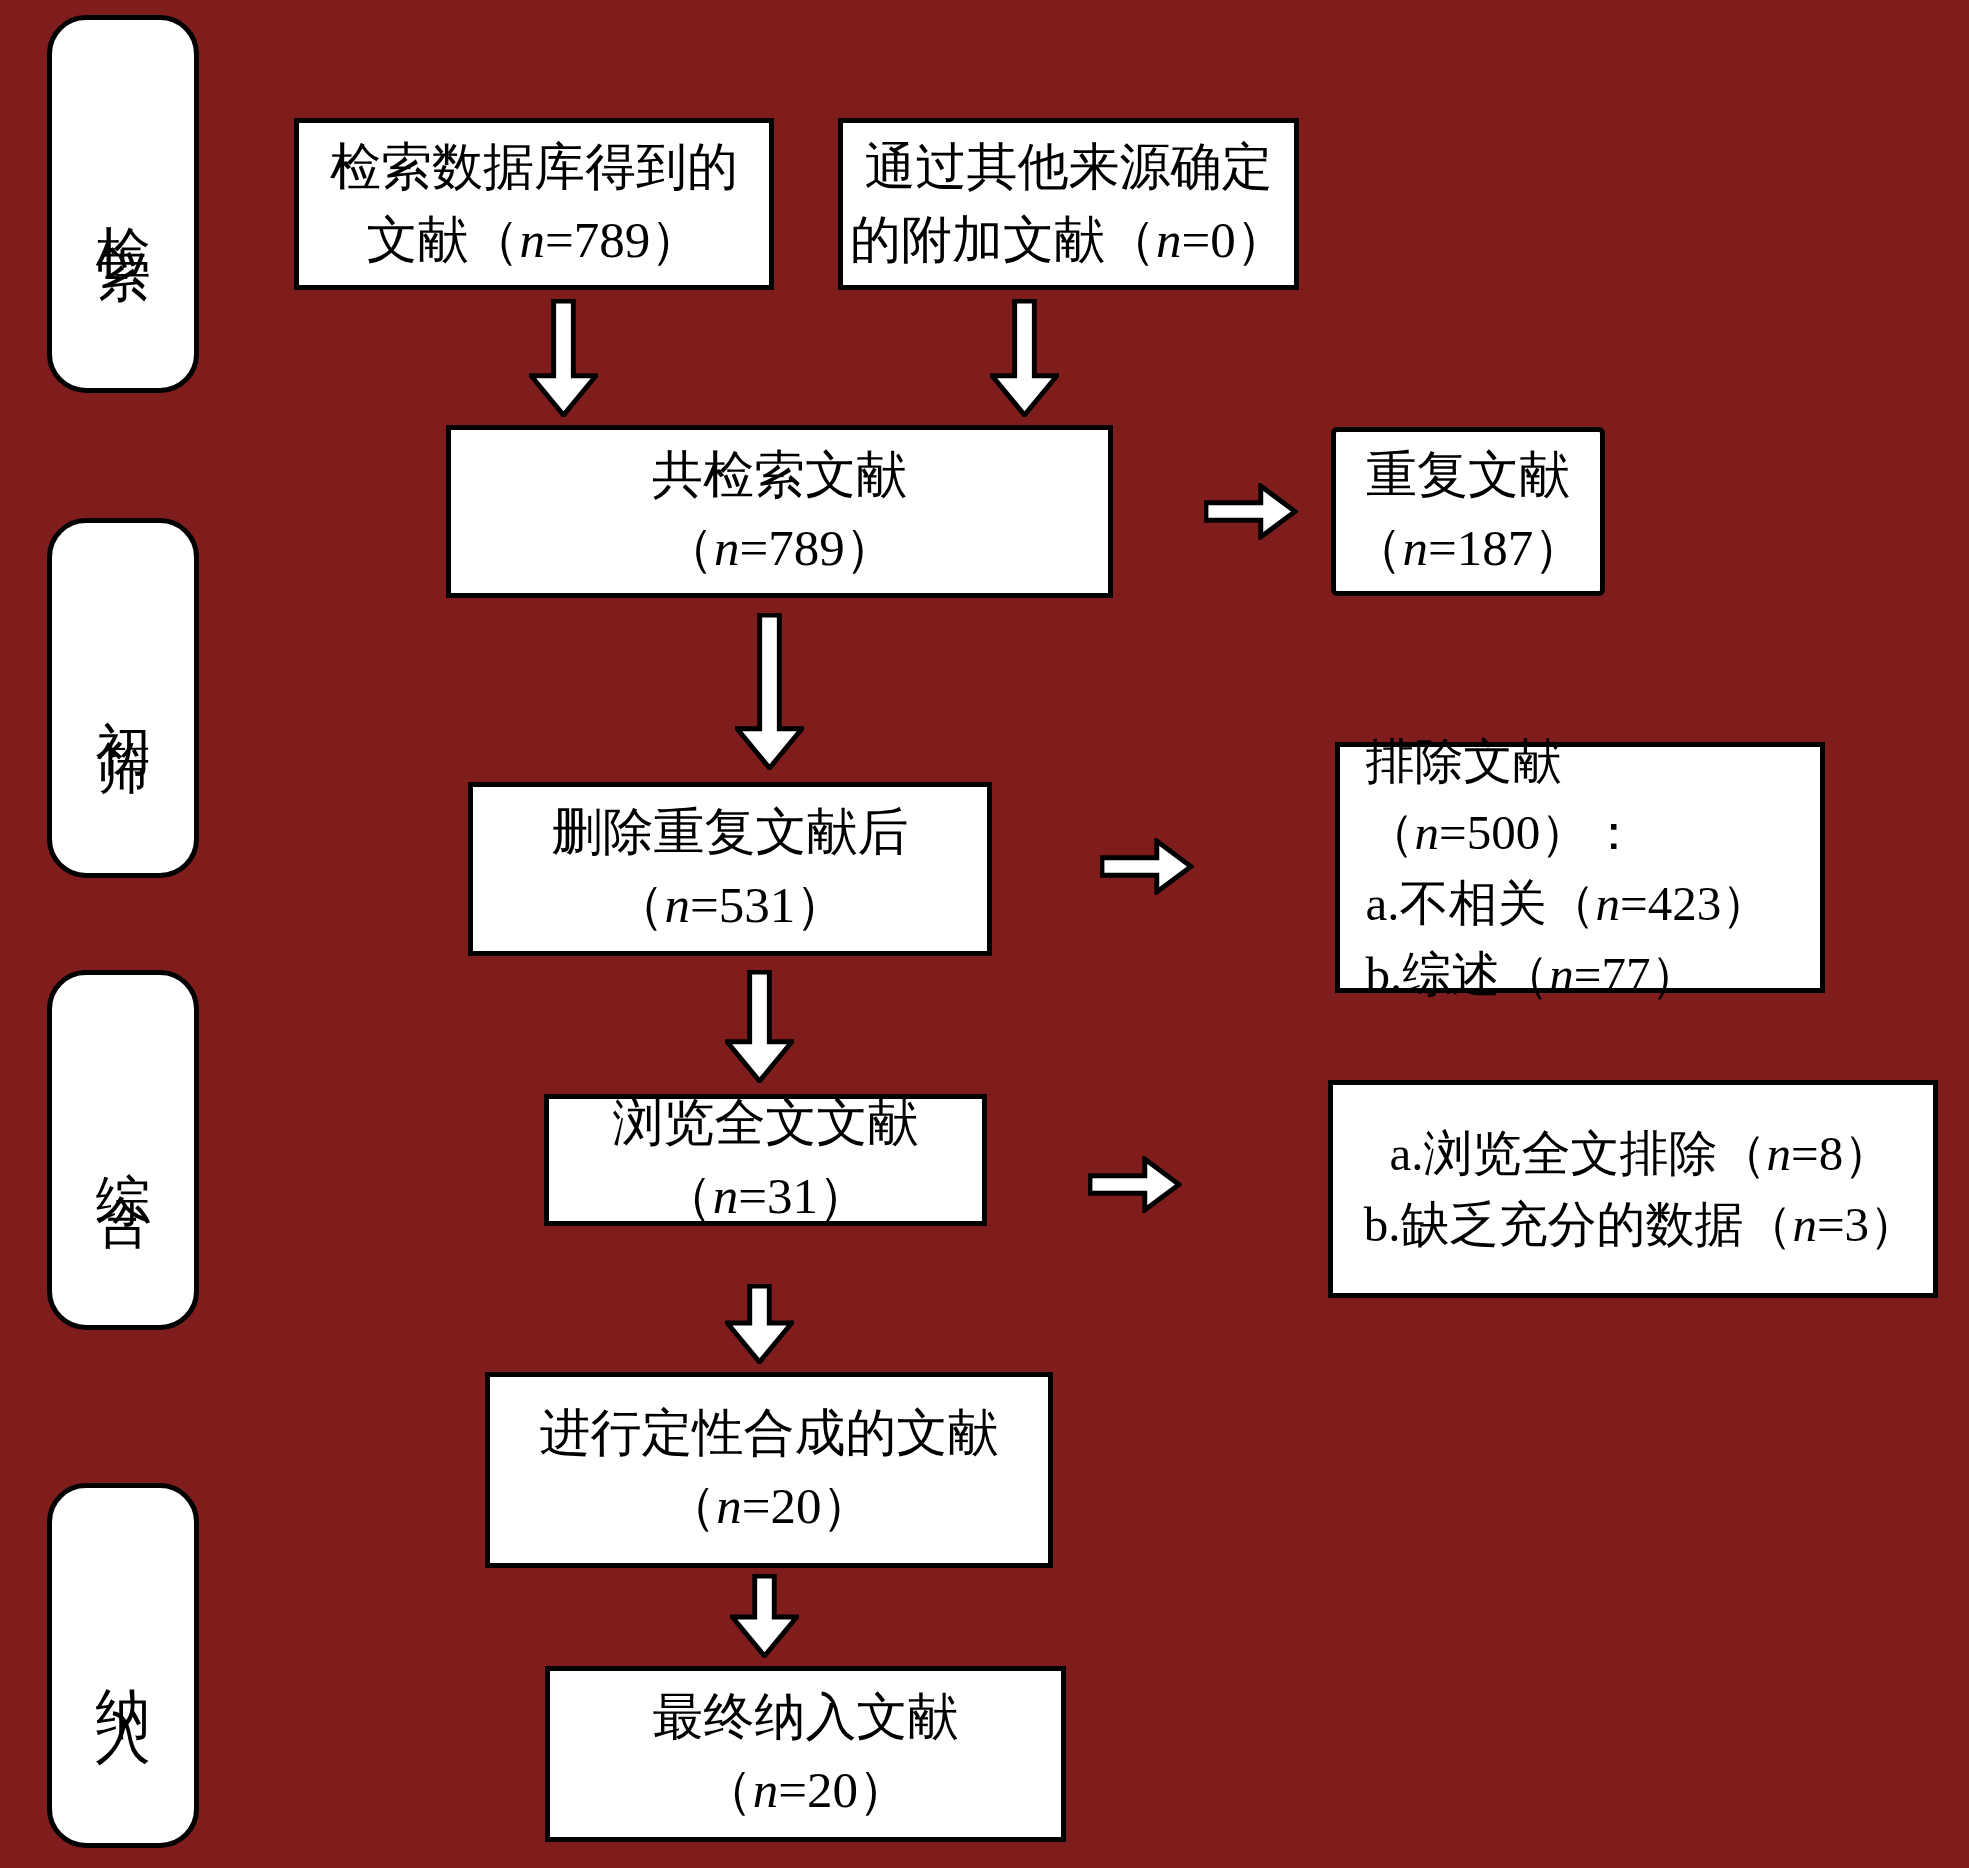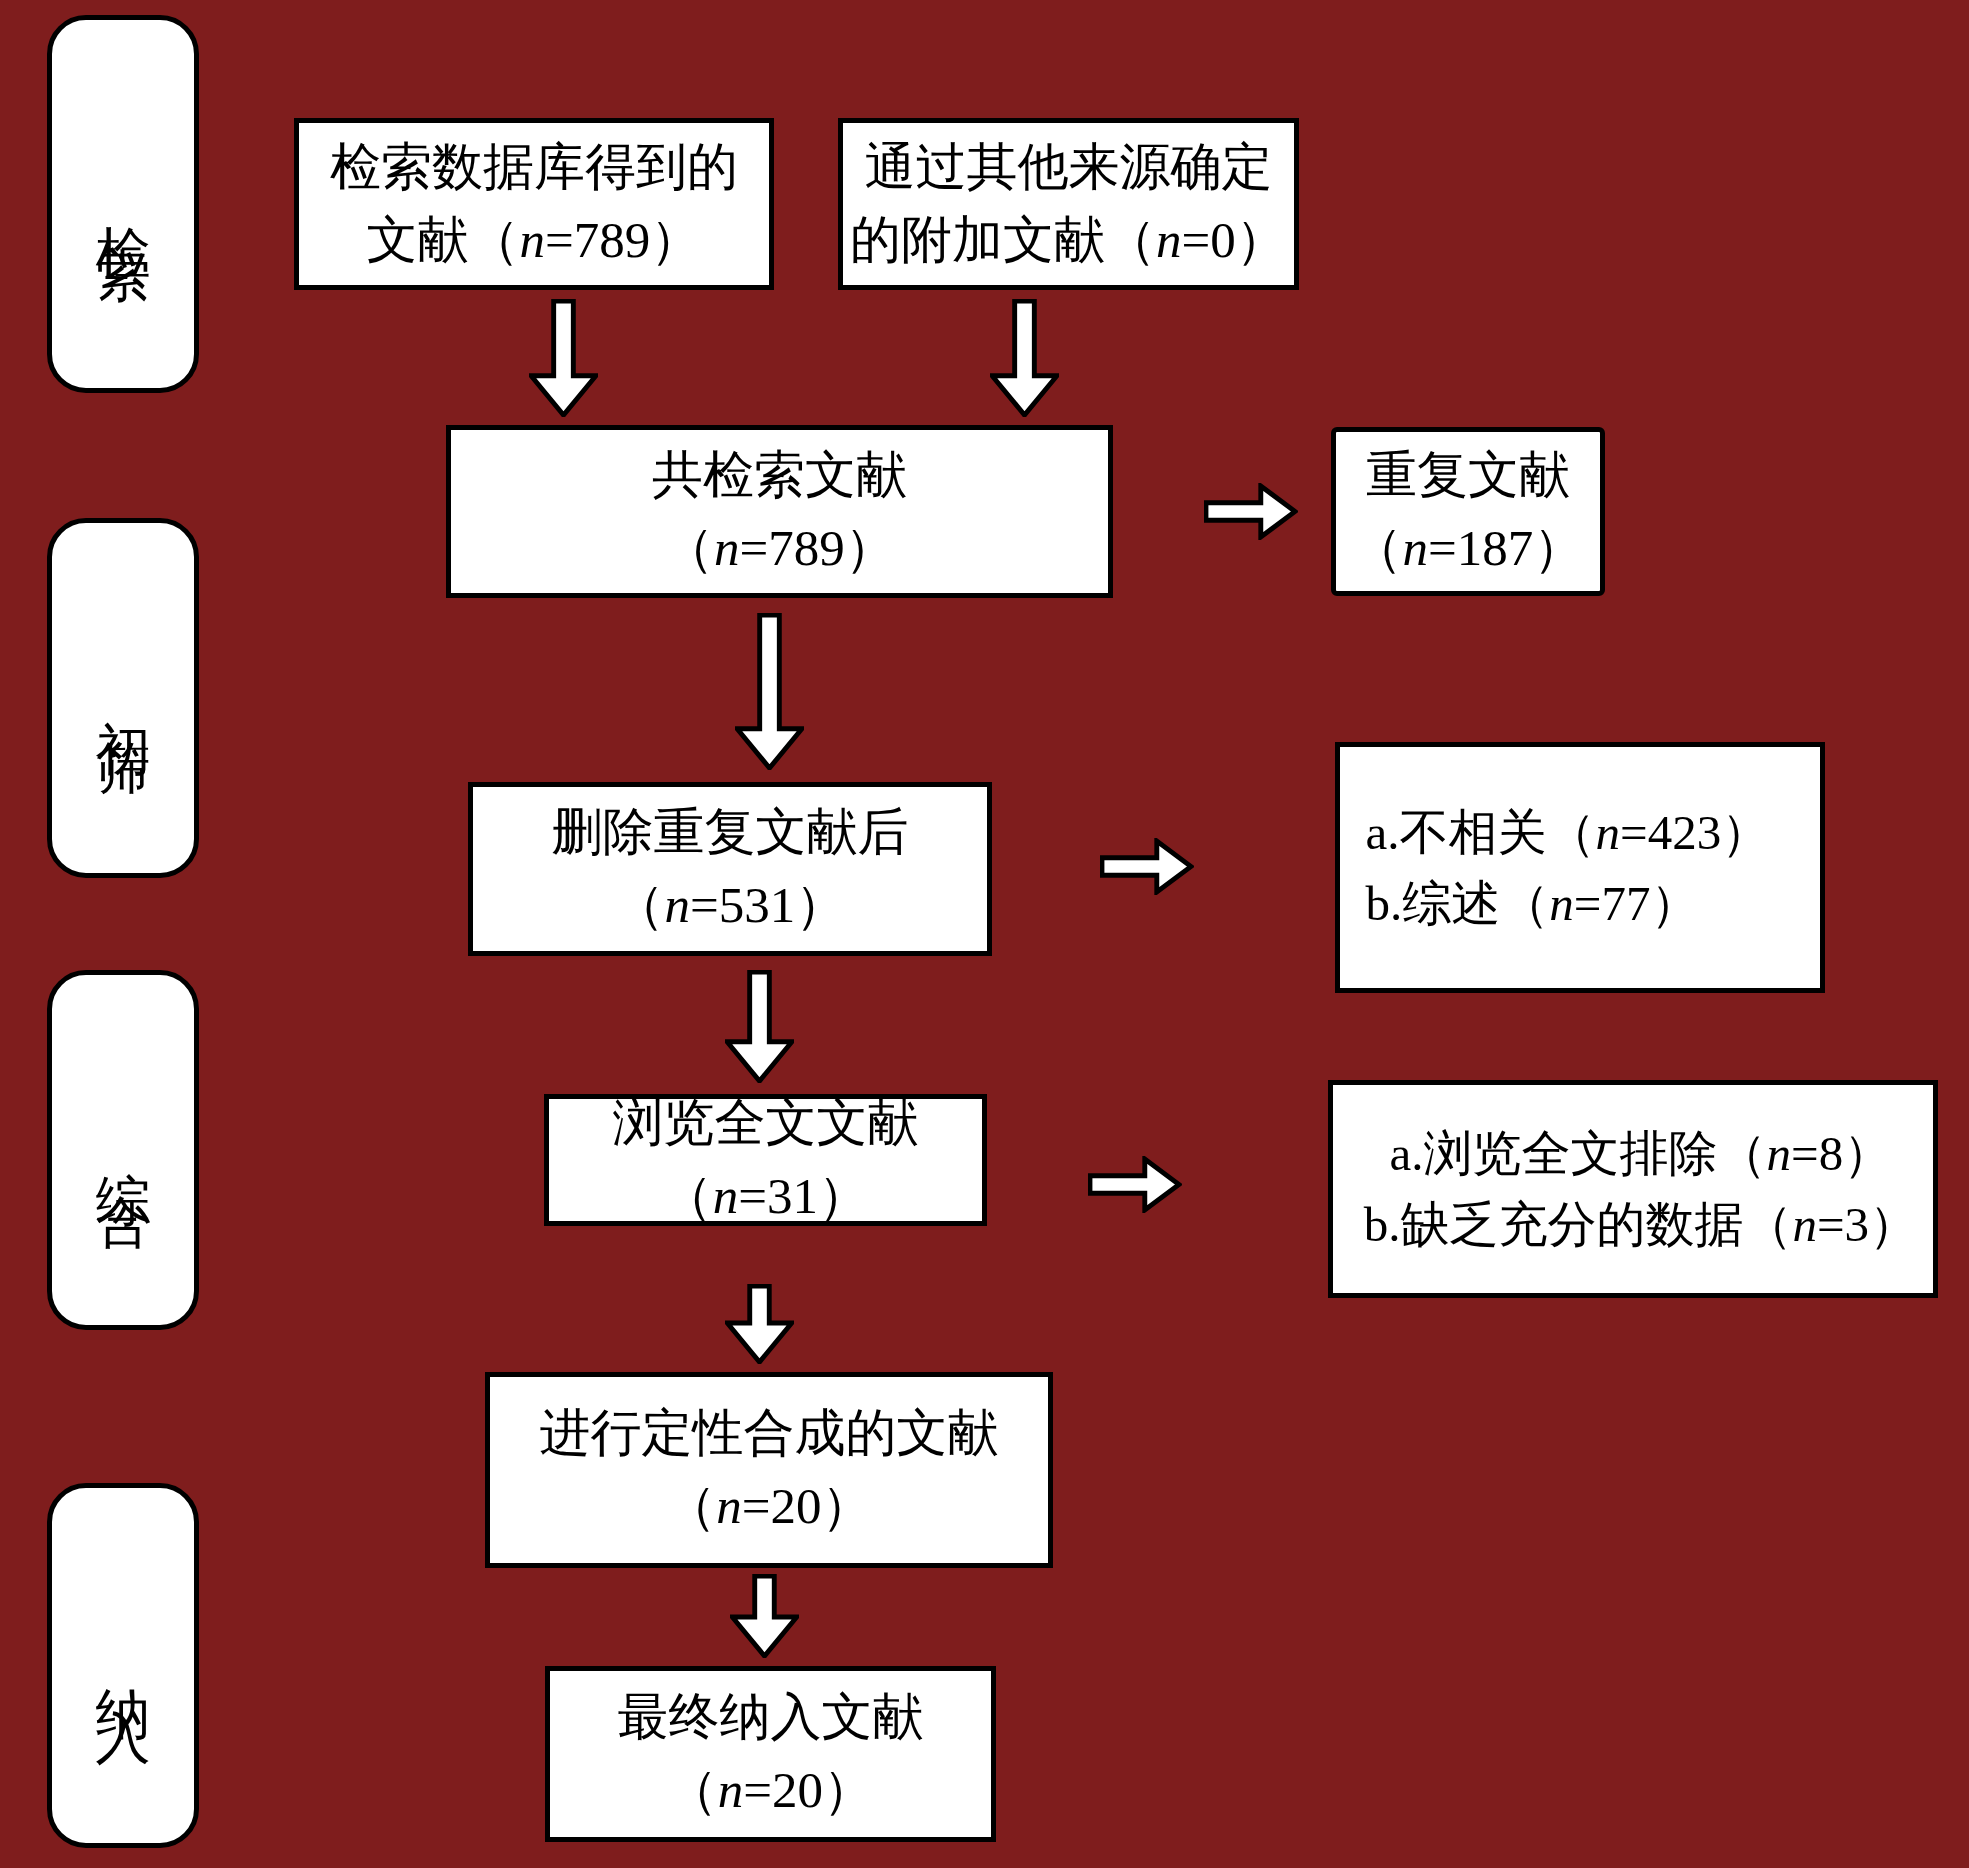--- a/index.html
+++ b/index.html
@@ -108,20 +108,21 @@
   <div class="box" style="left:468px;top:782px;width:524px;height:174px;">
     <div><span>删除重复文献后</span></div>
     <div><span>（</span><span class="nvar">n</span><span>=531）</span></div>
   </div>
   <div class="arrow" style="left:1100px;top:838px;">
     <svg width="94" height="57" viewBox="0 0 96 58">
         <polygon points="2,20 58,20 58,3 93,29 58,55 58,38 2,38" fill="#fff" stroke="#000" stroke-width="5"></polygon>
       </svg>
   </div>
   <div class="box left-align" style="left:1335px;top:742px;width:490px;height:251px;">
+    <div><span>排除文献（</span><span class="nvar">n</span><span>=500）：</span></div>
     <div><span>a.不相关（</span><span class="nvar">n</span><span>=423）</span></div>
     <div><span>b.综述（</span><span class="nvar">n</span><span>=77）</span></div>
   </div>
 
   <div class="arrow" style="left:725px;top:970px;">
     <svg width="69" height="113" viewBox="0 0 70 115">
         <polygon points="25,2 45,2 45,73 68,73 35,113 2,73 25,73" fill="#fff" stroke="#000" stroke-width="5"></polygon>
       </svg>
   </div>
 
@@ -149,19 +150,19 @@
     <div><span>进行定性合成的文献</span></div>
     <div><span>（</span><span class="nvar">n</span><span>=20）</span></div>
   </div>
 
   <div class="arrow" style="left:730px;top:1574px;">
     <svg width="69" height="84" viewBox="0 0 70 86">
         <polygon points="25,2 45,2 45,44 68,44 35,84 2,44 25,44" fill="#fff" stroke="#000" stroke-width="5"></polygon>
       </svg>
   </div>
 
-  <div class="box" style="left:545px;top:1666px;width:451px;height:176px;">
+  <div class="box" style="left:545px;top:1666px;width:521px;height:176px;">
     <div><span>最终纳入文献</span></div>
     <div><span>（</span><span class="nvar">n</span><span>=20）</span></div>
   </div>
 
 </div>
 
 
 </body></html>

